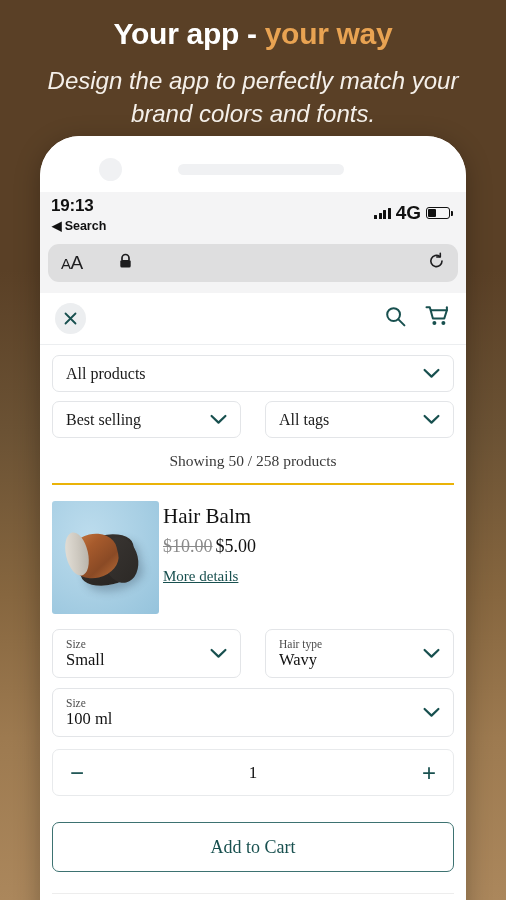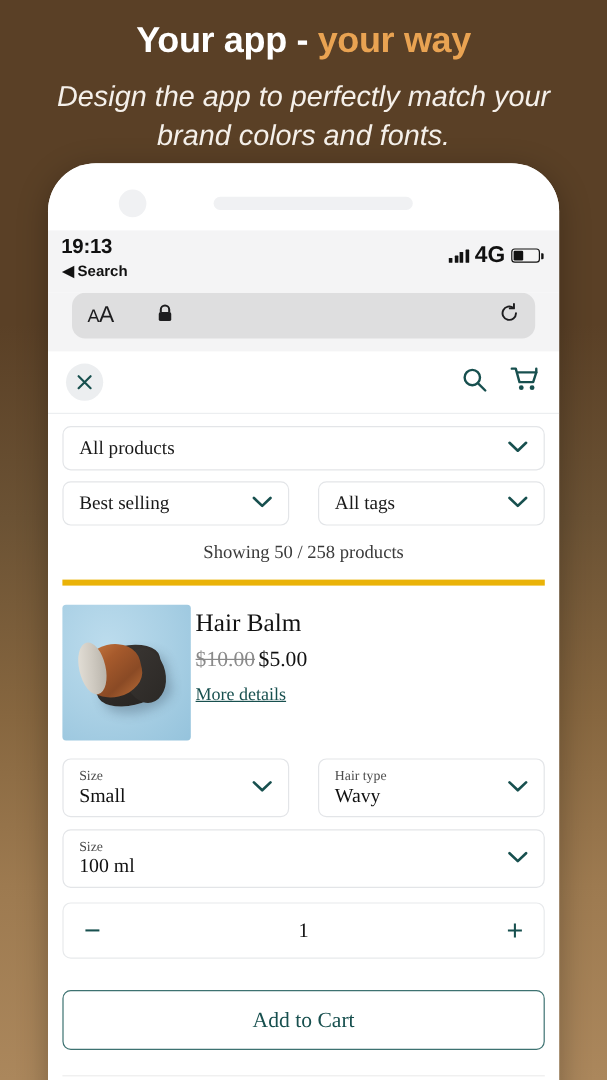--- a/index.html
+++ b/index.html
@@ -87,21 +87,21 @@
     width: 24px; height: 12px; border: 1.4px solid #111;
     border-radius: 3px; position: relative; padding: 1.3px;
   }
   .batt::after {
     content: ""; position: absolute; right: -3.6px; top: 3.2px;
     width: 2px; height: 4.6px; background: #111; border-radius: 0 1px 1px 0;
   }
   .batt span { display: block; height: 100%; width: 42%; background: #111; border-radius: 1px; }
 
   
-  .urlbar-wrap { background: #f4f4f5; padding: 0 20px 11px; }
+  .urlbar-wrap { background: #f4f4f5; padding: 0 8px 11px; }
   .urlbar {
     height: 38px; background: #dededf; border-radius: 11px;
     display: flex; align-items: center; padding: 0 13px;
   }
   .aa { font-size: 15px; color: #1d1d1f; letter-spacing: -0.5px; }
   .aa b { font-size: 19px; font-weight: 400; }
   .lock { margin-left: 36px; }
   .url-space { flex: 1; }
   .reload { color: #1d1d1f; }
 
@@ -130,21 +130,21 @@
   }
   .field-texts { display: flex; flex-direction: column; justify-content: center; line-height: 1.12; }
   .field-label { font-size: 11.5px; color: #4c4c4c; font-family: "Liberation Serif", serif; }
   .field-value { font-size: 16.5px; color: #111; font-family: "Liberation Serif", serif; }
   .row2 { display: flex; gap: 24px; margin-top: 9px; }
   .row2 > .field { flex: 1; }
 
   .showing {
     text-align: center; font-family: "Liberation Serif", serif;
     font-size: 15.5px; color: #3a3a3a; padding: 14px 0 13px;
-    border-bottom: 5px solid #eab308;
+    border-bottom: 2px solid #eab308;
   }
 
   
   .product { display: flex; gap: 4px; padding: 16px 0 8px; }
   .prod-img {
     width: 107px; height: 113px; border-radius: 3px; flex-shrink: 0;
     background: radial-gradient(ellipse at 35% 30%, #bcdced 0%, #a8cfe4 55%, #95c3dc 100%);
     position: relative; overflow: hidden;
   }
   .tin-body {

